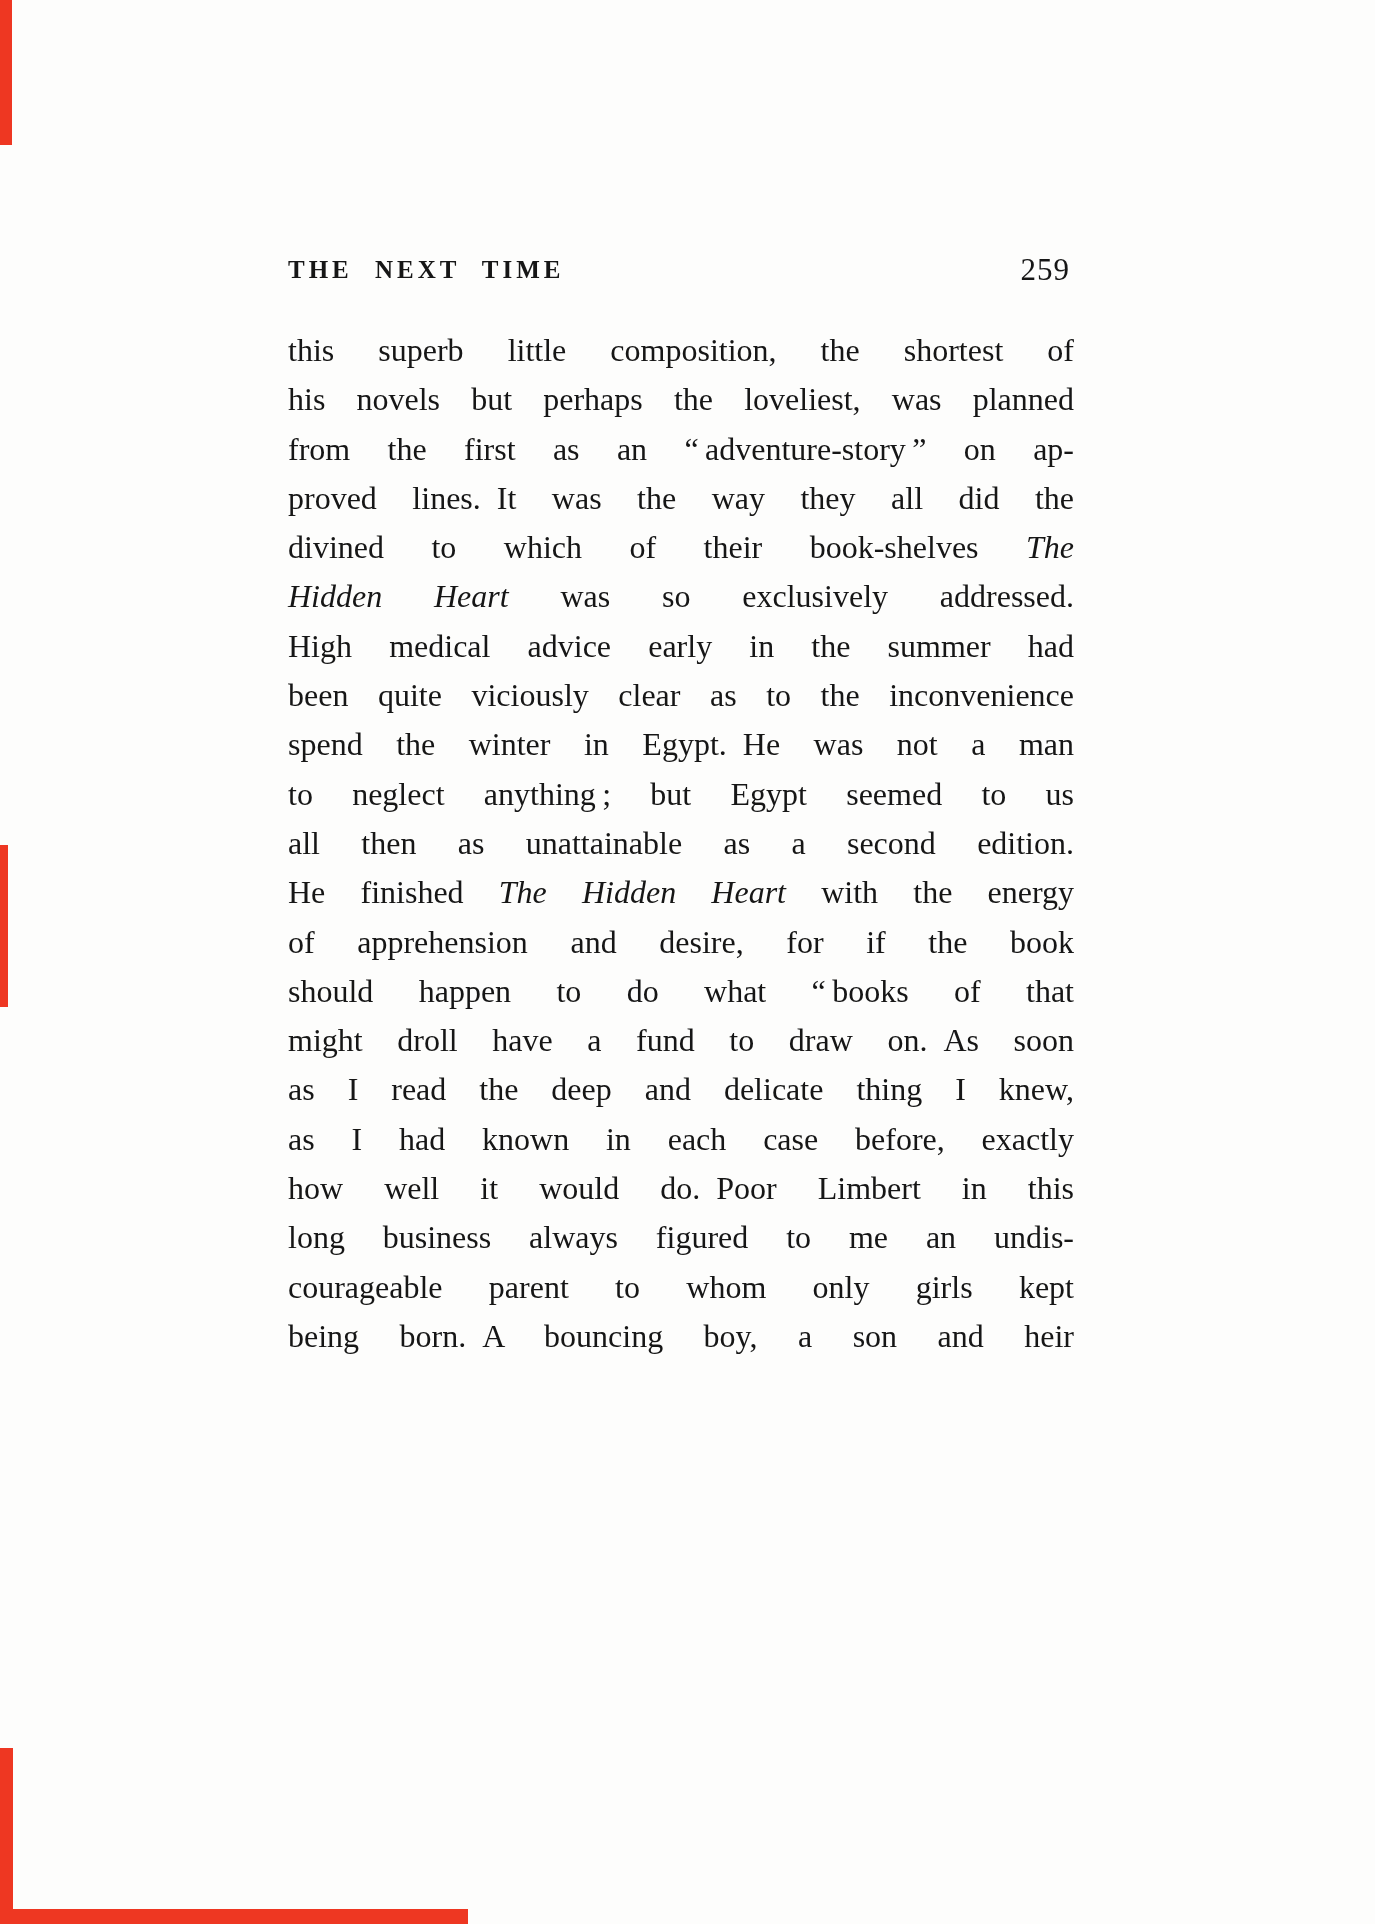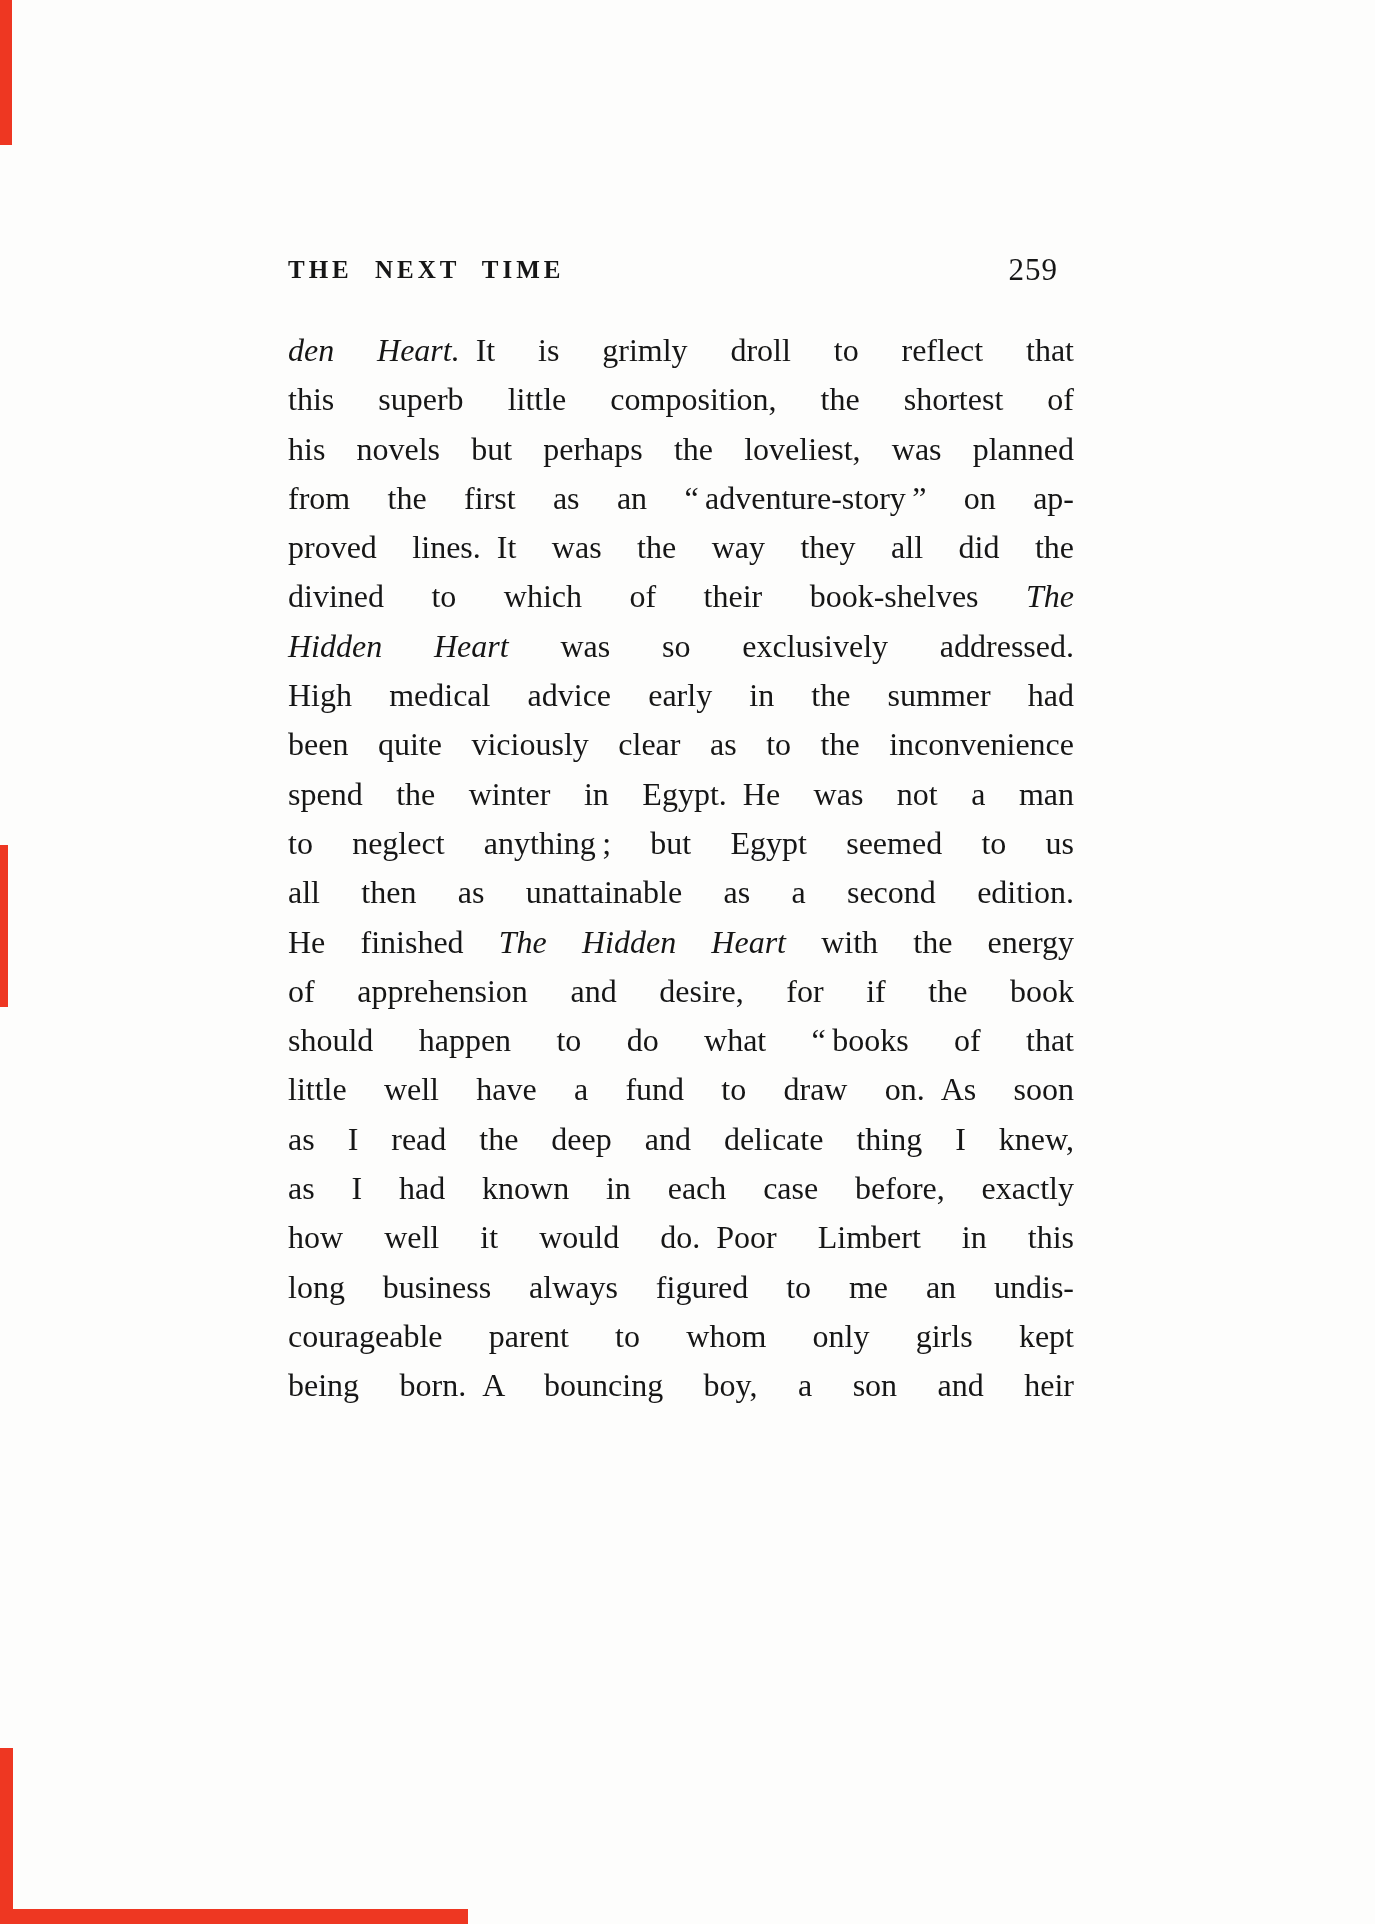--- a/index.html
+++ b/index.html
@@ -32,21 +32,21 @@
     left: 0; right: 0;
     text-align: left;
     font-weight: bold;
     font-size: 25px;
     letter-spacing: 4px;
     word-spacing: 12px;
     top: 4px;
   }
   .page-number {
     position: absolute;
-    right: 16px; top: 0;
+    right: 4px; top: 0;
     font-size: 31px;
     letter-spacing: 1px;
   }
 
   
   .body-text {
     position: absolute;
     left: 288px; top: 326px;
     width: 786px;
   }
@@ -67,35 +67,34 @@
 <div class="scan-mark mid-left"></div>
 <div class="scan-mark bottom-left"></div>
 <div class="scan-mark bottom-edge"></div>
 
 <div class="header">
   <span class="running-title">THE NEXT TIME</span>
   <span class="page-number">259</span>
 </div>
 
 <div class="body-text">
-    <div class="line"><span class="it">den Heart.</span><span> It is grimly droll to reflect that</span></div>
     <div class="line"><span>this superb little composition, the shortest of</span></div>
     <div class="line"><span>his novels but perhaps the loveliest, was planned</span></div>
     <div class="line"><span>from the first as an “ adventure-story ” on ap-</span></div>
     <div class="line"><span>proved lines. It was the way they all did the</span></div>
     <div class="line"><span>divined to which of their book-shelves </span><span class="it">The</span></div>
     <div class="line"><span class="it">Hidden Heart</span><span> was so exclusively addressed.</span></div>
     <div class="line"><span>High medical advice early in the summer had</span></div>
     <div class="line"><span>been quite viciously clear as to the inconvenience</span></div>
     <div class="line"><span>spend the winter in Egypt. He was not a man</span></div>
     <div class="line"><span>to neglect anything ; but Egypt seemed to us</span></div>
     <div class="line"><span>all then as unattainable as a second edition.</span></div>
     <div class="line"><span>He finished </span><span class="it">The Hidden Heart</span><span> with the energy</span></div>
     <div class="line"><span>of apprehension and desire, for if the book</span></div>
     <div class="line"><span>should happen to do what “ books of that</span></div>
-    <div class="line"><span>little well have a fund to draw on. As soon</span></div>
+    <div class="line"><span>might droll have a fund to draw on. As soon</span></div>
     <div class="line"><span>as I read the deep and delicate thing I knew,</span></div>
     <div class="line"><span>as I had known in each case before, exactly</span></div>
     <div class="line"><span>how well it would do. Poor Limbert in this</span></div>
     <div class="line"><span>long business always figured to me an undis-</span></div>
     <div class="line"><span>courageable parent to whom only girls kept</span></div>
     <div class="line"><span>being born. A bouncing boy, a son and heir</span></div>
   </div>
 
 </body></html>

